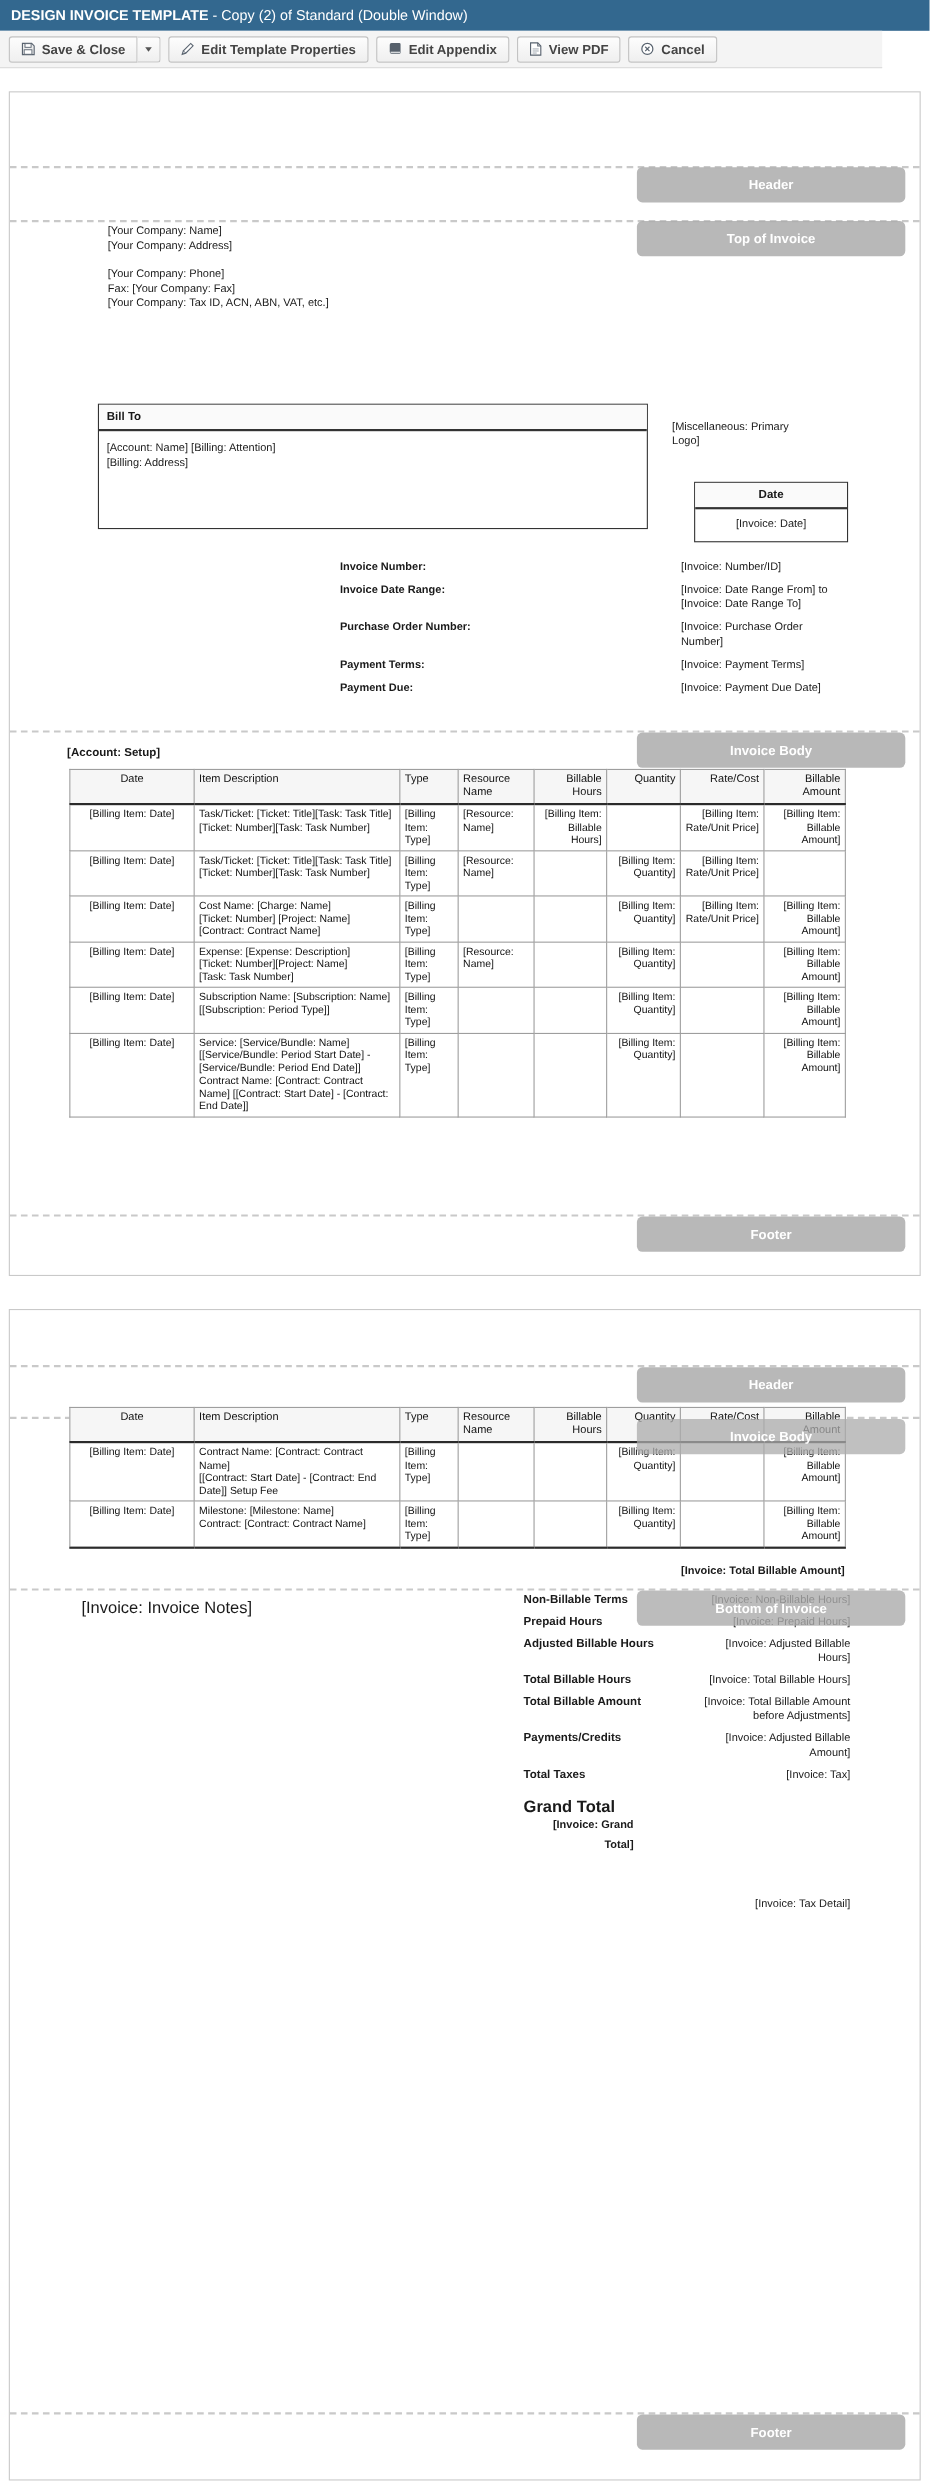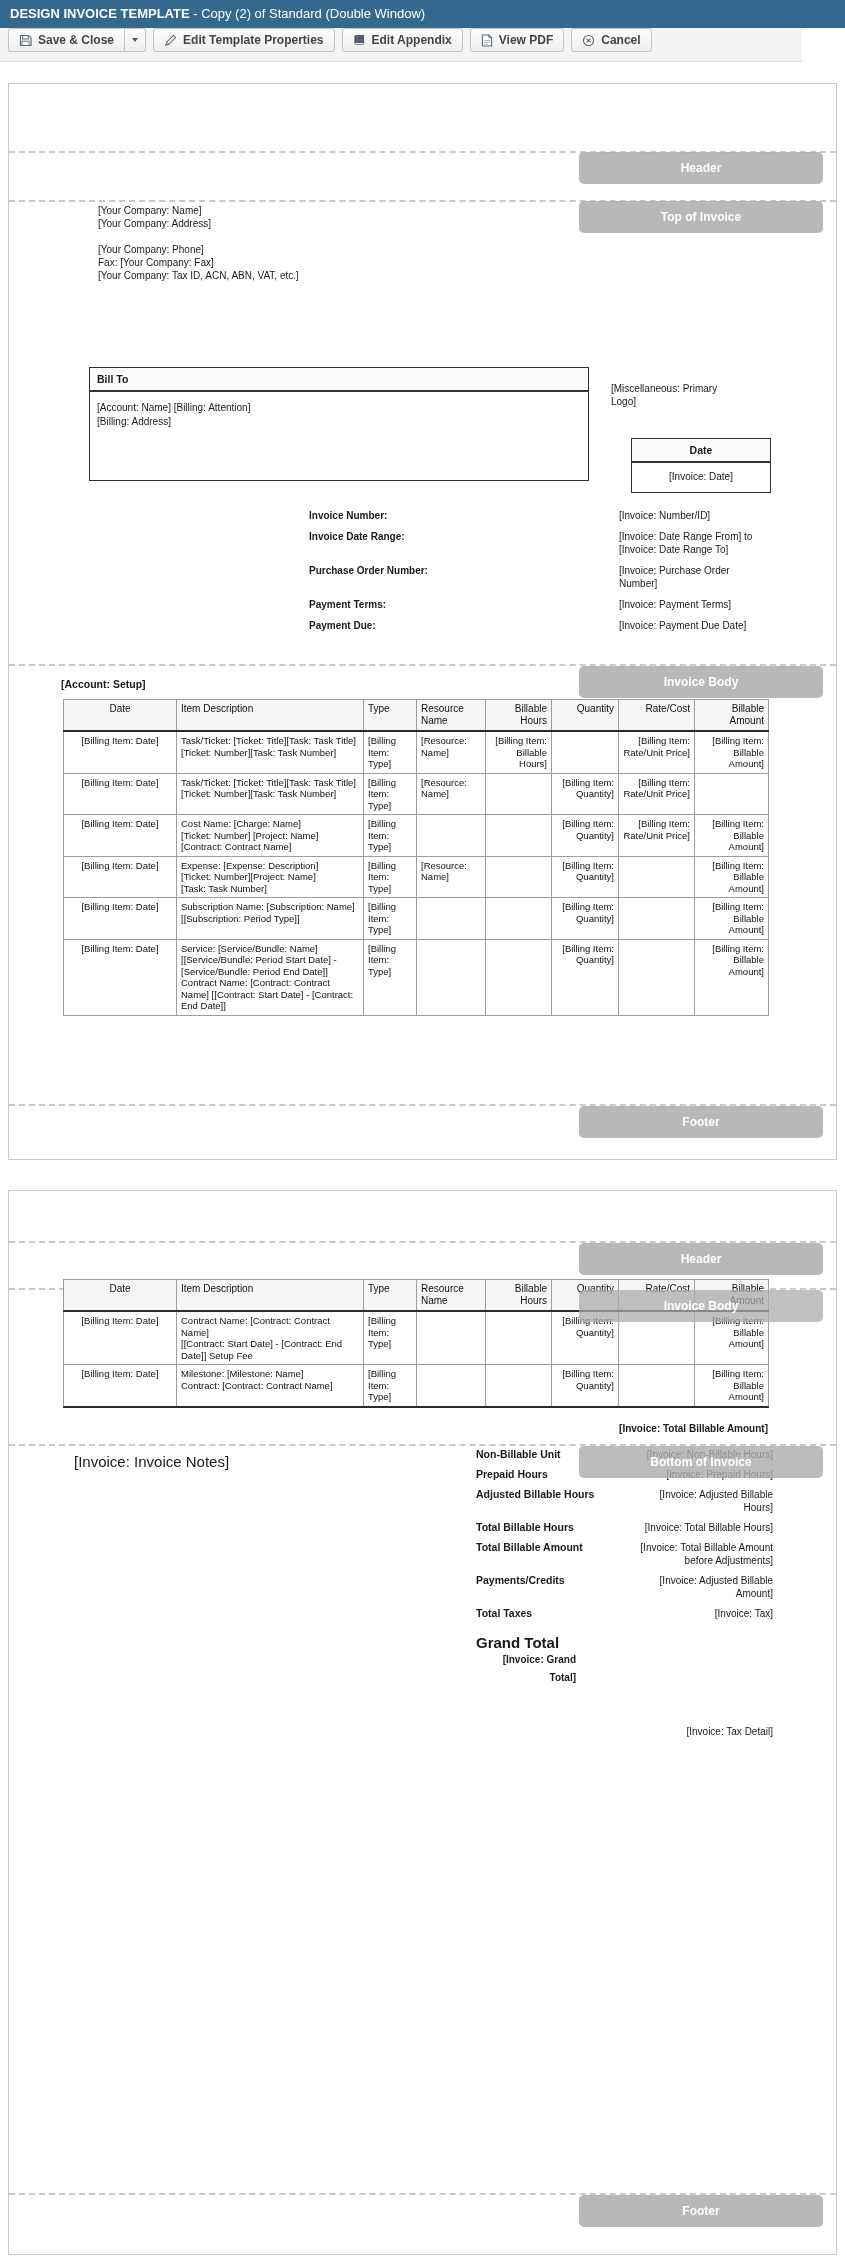--- a/index.html
+++ b/index.html
@@ -5,21 +5,21 @@
   html,body{margin:0;padding:0;background:#fff;}
   body{width:845px;height:2264px;font-family:"Liberation Sans","DejaVu Sans",sans-serif;color:#1a1a1a;position:relative;overflow:hidden;}
 
   
   .titlebar{position:absolute;top:0;left:0;width:845px;height:28px;background:#33688F;color:#fff;
     line-height:28px;padding-left:10px;box-sizing:border-box;font-size:13px;white-space:nowrap;}
   .titlebar .tb-bold{font-weight:bold;}
 
   
   .toolbar{position:absolute;top:28px;left:0;width:802px;height:34px;background:#f4f4f4;border-bottom:1px solid #dcdcdc;
-    display:flex;align-items:flex-start;padding-left:8px;box-sizing:border-box;}
+    display:flex;align-items:center;padding-left:8px;box-sizing:border-box;}
   .btn{display:inline-flex;align-items:center;gap:6px;height:24px;padding:0 10px;background:linear-gradient(#fdfdfd,#efefef);
     border:1px solid #c3c3c3;border-radius:3px;font-family:inherit;font-size:12px;font-weight:bold;color:#444;cursor:pointer;}
   .btn-group{display:inline-flex;margin-right:7px;}
   .btn-group .btn.main{border-top-right-radius:0;border-bottom-right-radius:0;}
   .btn-group .btn.caret-btn{border-left:none;border-top-left-radius:0;border-bottom-left-radius:0;padding:0 7px;}
   .toolbar .btn.solo{margin-right:7px;}
   .caret{width:0;height:0;border-left:3.5px solid transparent;border-right:3.5px solid transparent;border-top:4.5px solid #555;display:inline-block;}
   .icon{display:inline-flex;align-items:center;}
 
   
@@ -342,21 +342,21 @@
 
   <div class="total-line">[Invoice: Total Billable Amount]</div>
 
   <div class="dash" style="top:253px"></div>
   <div class="badge" style="top:255px;background:rgba(171,171,171,0.8)">Bottom of Invoice</div>
 
   <div class="notes">[Invoice: Invoice Notes]</div>
 
   <div class="totals">
     <div class="tot-row">
-      <div class="tot-label">Non-Billable Unit</div>
+      <div class="tot-label">Non-Billable Terms</div>
       <div class="tot-value">[Invoice: Non-Billable Hours]</div>
     </div>
     <div class="tot-row">
       <div class="tot-label">Prepaid Hours</div>
       <div class="tot-value">[Invoice: Prepaid Hours]</div>
     </div>
     <div class="tot-row">
       <div class="tot-label">Adjusted Billable Hours</div>
       <div class="tot-value">[Invoice: Adjusted Billable Hours]</div>
     </div>

